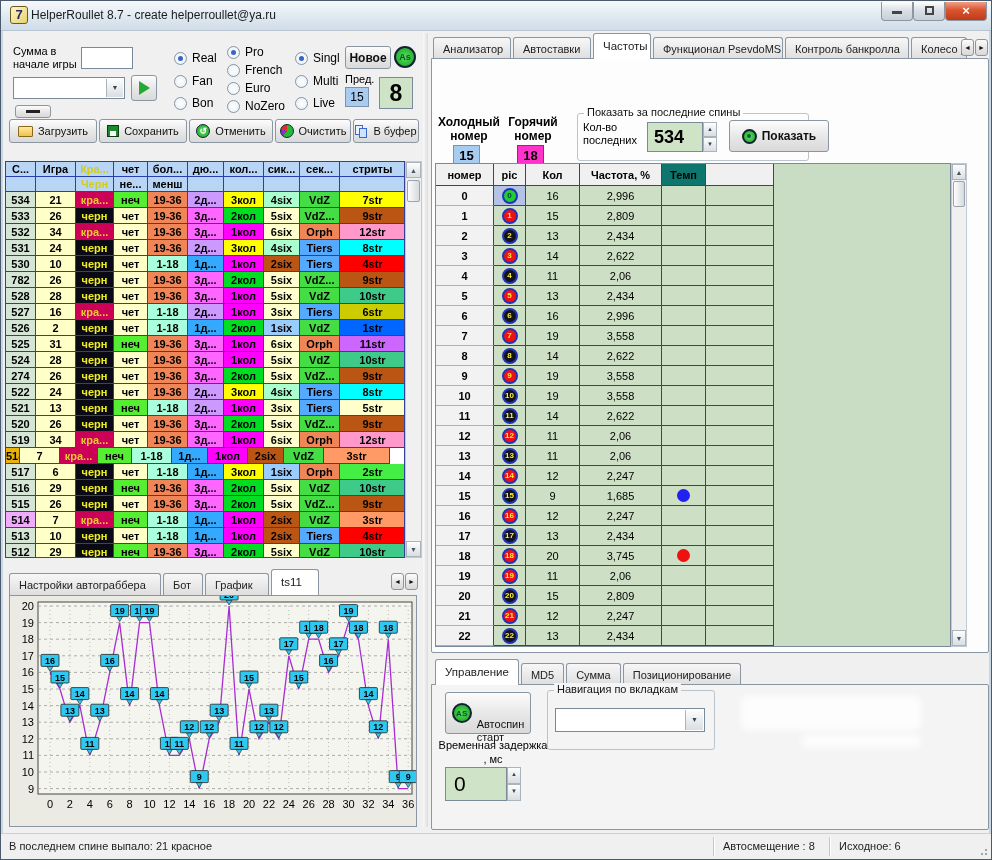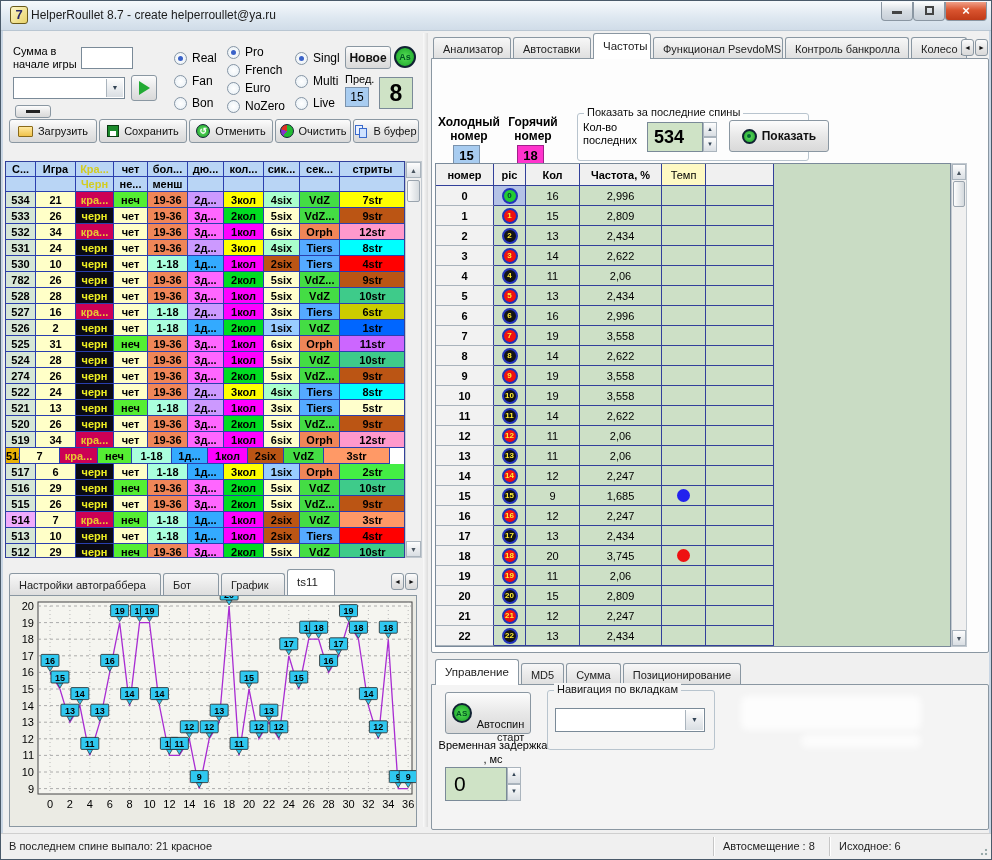--- a/index.html
+++ b/index.html
@@ -443,21 +443,21 @@
     </div>
 
   <div class="scroll" style="left:404px;top:160px;width:17px;height:397px;">
     <div class="scr-btn" style="top:0;"><span>▲</span></div>
     <div class="scr-thumb" style="top:18px;width:13px;height:22px;"></div>
     <div class="scr-btn" style="bottom:0;"><span>▼</span></div>
   </div>
 
   <div class="tabstrip" id="chart-tabs" style="left:8px;top:568px;height:26px;">
       <div class="tab" style="width: 152px;">Настройки автограббера</div>
-      <div class="tab" style="width: 56px; margin-top: 30px;">Бот</div>
+      <div class="tab" style="width: 40px; margin-top: 30px;">Бот</div>
       <div class="tab" style="width: 64px;">График</div>
       <div class="tab active" style="width: 48px;">ts11</div>
     </div>
   <div class="btn" style="left:390px;top:572px;width:13px;height:17px;font-size:7px;">
       <span>◄</span>
     </div>
   <div class="btn" style="left:404px;top:572px;width:13px;height:17px;font-size:7px;">
       <span>►</span>
     </div>
 
@@ -686,21 +686,21 @@
       </span>
     <span>Показать</span>
   </div>
 
   <div class="abs" id="freq-table" style="left:434px;top:162px;width:516px;height:484px;background:#c9dcc4;border:1px solid #7a8a9a;overflow:hidden;">
       <div class="hrow">
         <div class="fcell" style="width: 58px; height: 22px; font-weight: bold; background: rgb(240, 240, 240);">номер</div>
         <div class="fcell" style="width: 32px; height: 22px; font-weight: bold; background: rgb(240, 240, 240);">pic</div>
         <div class="fcell" style="width: 54px; height: 22px; font-weight: bold; background: rgb(240, 240, 240);">Кол</div>
         <div class="fcell" style="width: 82px; height: 22px; font-weight: bold; background: rgb(240, 240, 240);">Частота, %</div>
-        <div class="fcell" style="width: 44px; height: 22px; font-weight: normal; background: #fef9c3;">Темп</div>
+        <div class="fcell" style="width: 44px; height: 22px; font-weight: bold; background: #0f766e;">Темп</div>
         <div class="fcell" style="width: 68px; height: 22px; font-weight: bold; background: rgb(240, 240, 240);"></div>
       </div>
       <div class="hrow">
         <div class="fcell" style="width: 58px; height: 20px; background: rgb(242, 242, 242); font-weight: bold; border-right: 1px solid rgb(50, 64, 154); border-bottom: 1px solid rgb(170, 180, 189);">0</div>
         <div class="fcell" style="width: 32px; height: 20px; background: rgb(180, 194, 230);">
           <span class="circ-ico" style="width: 16px; height: 16px; border: 2px solid rgb(34, 51, 187); font-size: 8px; font-weight: bold; background: rgb(34, 204, 51); color: rgb(0, 68, 51);">0</span>
         </div>
         <div class="fcell" style="width: 54px; height: 20px; background: rgb(205, 224, 198);">16</div>
         <div class="fcell" style="width: 82px; height: 20px; background: rgb(205, 224, 198);">2,996</div>
         <div class="fcell" style="width: 44px; height: 20px; background: rgb(205, 224, 198);"></div>
@@ -943,21 +943,21 @@
       <div class="tab">Сумма</div>
       <div class="tab">Позиционирование</div>
     </div>
   <div class="panelbox" style="left:430px;top:683px;width:558px;height:146px;background:#f4f4f4;"></div>
 
   <div class="abs" style="left:740px;top:695px;width:180px;height:34px;background:rgba(255,255,255,.8);filter:blur(3px);border-radius:6px;"></div>
   <div class="abs" style="left:800px;top:733px;width:120px;height:14px;background:rgba(255,255,255,.7);filter:blur(3px);border-radius:6px;"></div>
 
   <div class="btn" style="left:444px;top:691px;width:86px;height:42px;line-height:13px;">
     <span class="circ-ico" style="width:20px;height:20px;background:radial-gradient(#55dd55,#17a127);border:2px solid #123;font-size:8px;font-weight:bold;color:#052;">AS</span>
-    <span style="text-align:right;margin-top:36px;"><span>Автоспин</span><br><span>старт</span></span>
+    <span style="text-align:left;margin-top:36px;"><span>Автоспин</span><br><span>старт</span></span>
   </div>
 
   <div class="grpbox" style="left:546px;top:689px;width:168px;height:60px;border-color:#b8c4ce;">
     <span class="grplbl" style="left:6px;background:#f4f4f4;">Навигация по вкладкам</span>
   </div>
   <div class="inputbox" style="left:554px;top:707px;width:150px;height:24px;">
     <span style="position:absolute;left:4px;top:4px;font-size:11px;"></span>
     <div class="abs" style="right:1px;top:1px;width:18px;height:20px;background:linear-gradient(#fdfdfd,#d9dee3);border-left:1px solid #aab4bd;text-align:center;font-size:7px;line-height:20px;color:#345;"><span>▼</span></div>
   </div>
 

